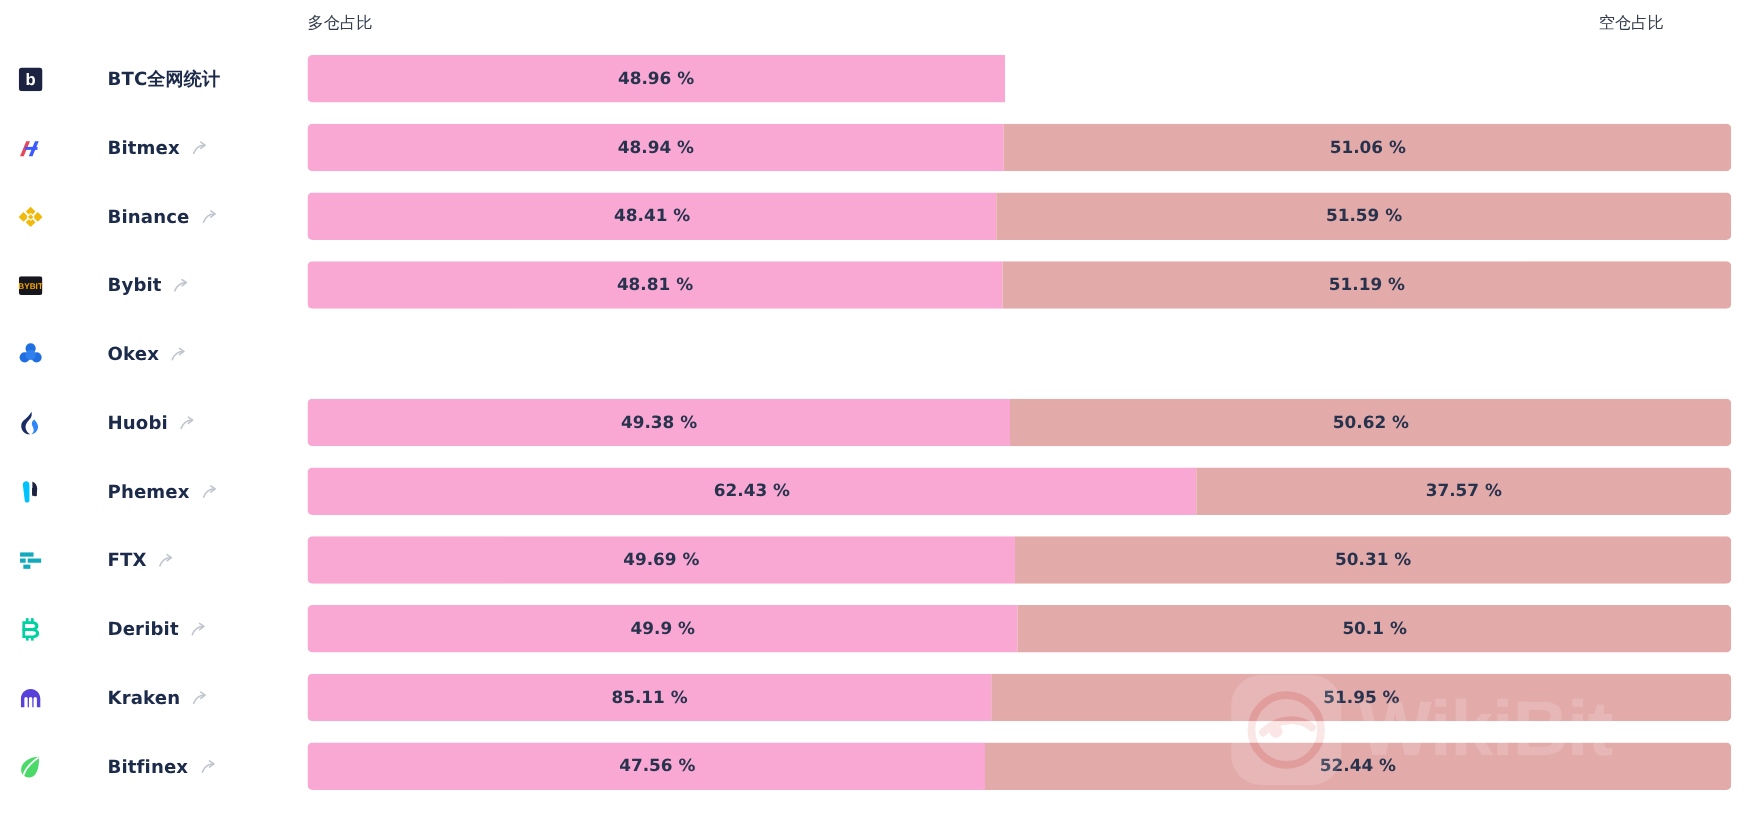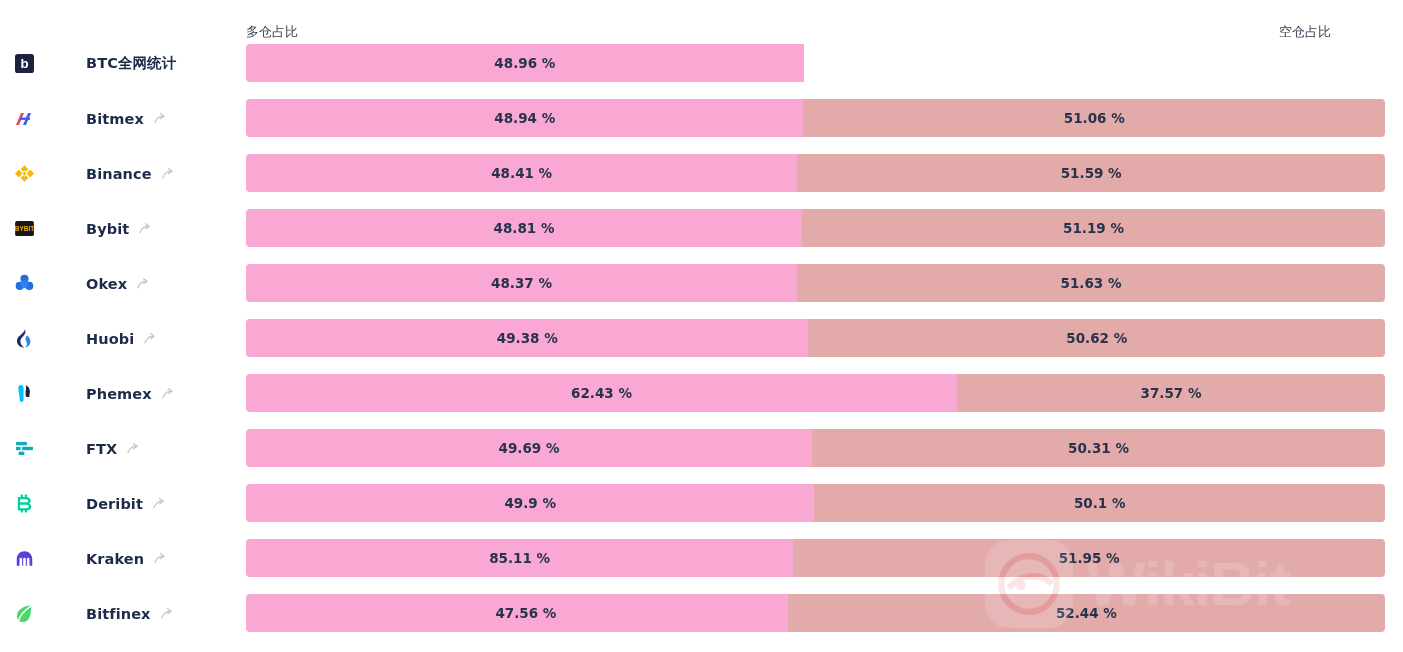--- a/index.html
+++ b/index.html
@@ -30,21 +30,21 @@
   }
   .wm-logo svg { width: 66px; height: 66px; display:block; }
   .wm-text {
     font-size: 62px; font-weight: 700; color: #ffffff;
     letter-spacing: -1px; line-height: 1;
     font-family: "Liberation Sans", sans-serif;
     white-space: nowrap;
   }
 
   
-  .hdr { position: absolute; top: 17px; left: 0; width: 1349px; height: 31px; z-index: 3; }
+  .hdr { position: absolute; top: 3px; left: 0; width: 1349px; height: 31px; z-index: 3; }
   .hdr-long {
     position: absolute; left: 246px; top: 6px;
     font-size: 13px; color: #333c4d;
     font-family: "DejaVu Sans", "Liberation Sans", sans-serif;
   }
   .hdr-short {
     position: absolute; right: 18px; top: 6px;
     font-size: 13px; color: #333c4d;
     font-family: "DejaVu Sans", "Liberation Sans", sans-serif;
   }
@@ -231,28 +231,20 @@
             </svg>
           </span>
           <span class="ex-name">Okex</span>
           <span class="link-icon">
             <svg viewBox="0 0 14 14">
               <path d="M2 11.5 C4 6.5 8 4.5 11 4.5" fill="none" stroke="#8a93a5" stroke-width="1.3" stroke-linecap="round"></path>
               <path d="M8.2 1.8 L12 4.5 L8.2 7.2" fill="none" stroke="#8a93a5" stroke-width="1.3" stroke-linecap="round" stroke-linejoin="round"></path>
             </svg>
           </span>
         </div>
-        <div class="bar-track">
-          <div class="bar-long" style="width: 48.37%;">
-            <span class="bar-val">48.37 %</span>
-          </div>
-          <div class="bar-short">
-            <span class="bar-val">51.63 %</span>
-          </div>
-        </div>
       </div>
       <div class="row">
         <div class="row-label">
           <span class="ex-icon">
             <svg width="16" height="19" viewBox="0 0 16 20">
               <path d="M9.2 0.5 C10.4 5.4 7.2 7.1 5.4 9.6 C3.1 12.7 4.4 17.3 8.2 19.4 C4.4 19.9 0.6 16.8 0.6 12.4 C0.6 7.4 6.5 6.2 9.2 0.5 Z" fill="#1b2c63"></path>
               <path d="M11.6 6.9 C14.2 9.6 15.4 12.3 14.5 15 C13.7 17.5 11.5 19.2 9 19.5 C11.9 17.4 11.3 14.8 10.1 12.6 C8.9 10.4 9.6 8.1 11.6 6.9 Z" fill="#2f86f6"></path>
             </svg>
           </span>
           <span class="ex-name">Huobi</span>

